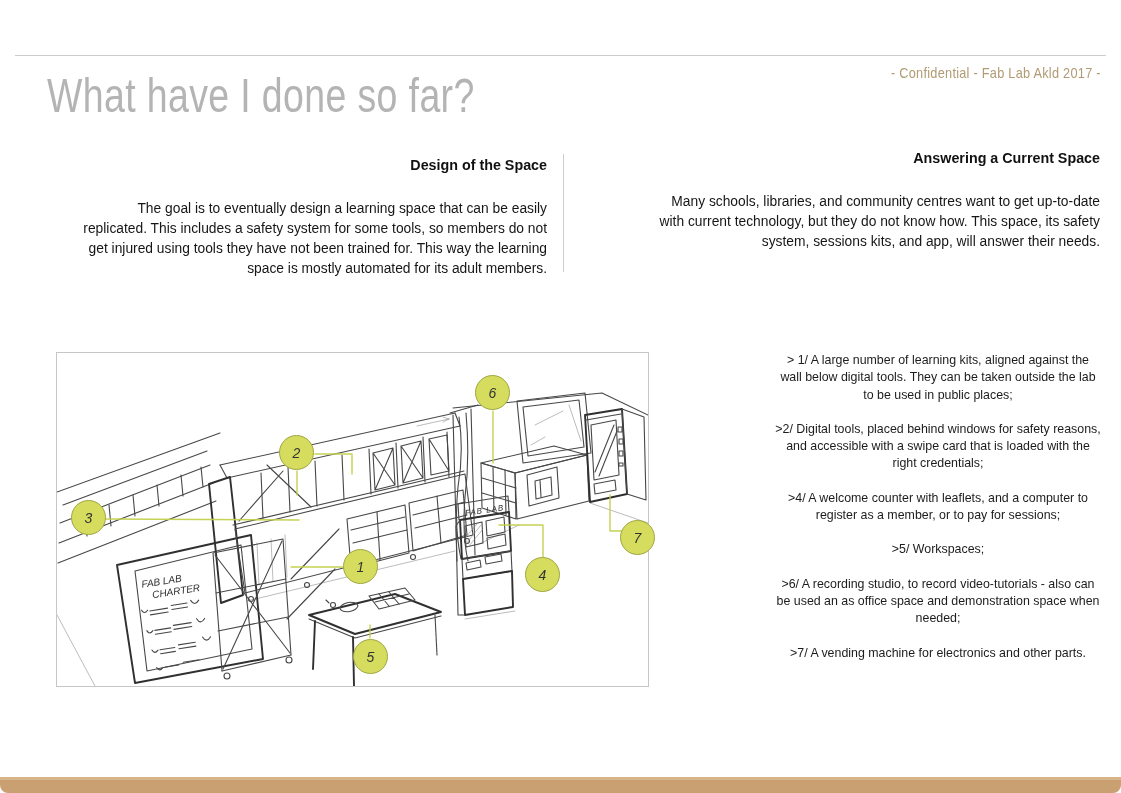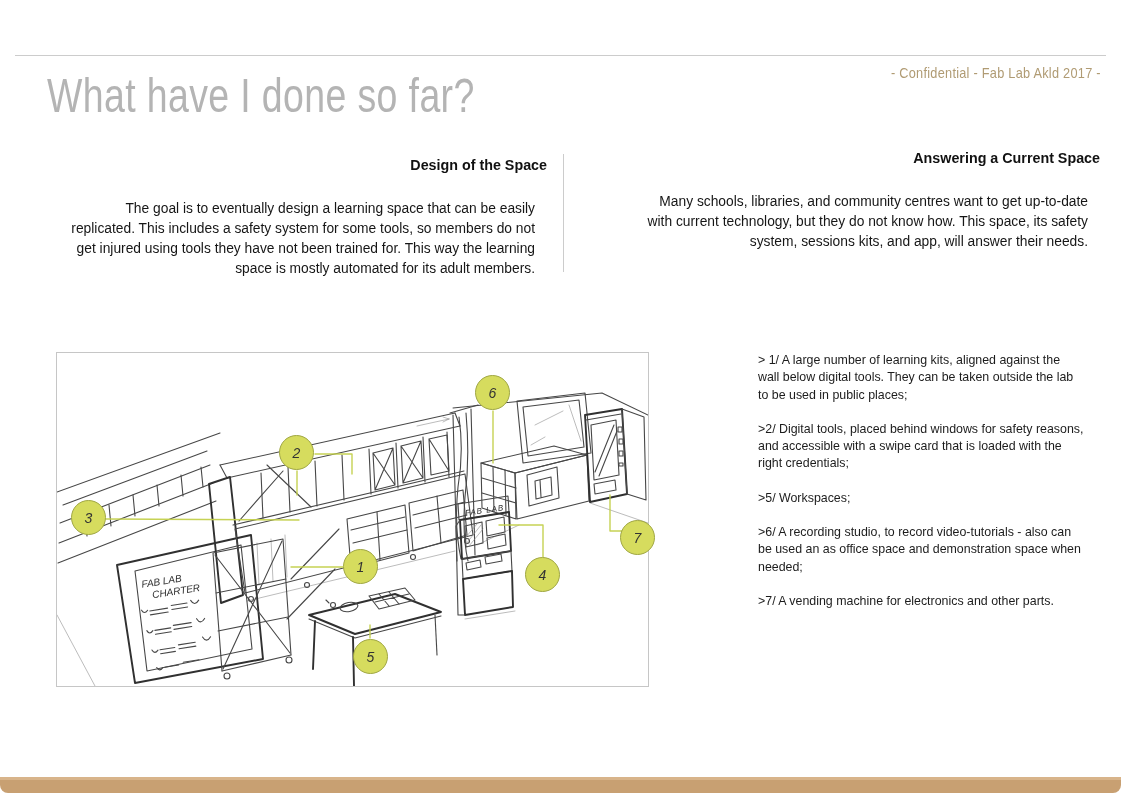--- a/index.html
+++ b/index.html
@@ -14,37 +14,37 @@
     transform:scaleX(.78);transform-origin:left top;white-space:nowrap;letter-spacing:.5px;
   }
   .watermark{
     position:absolute;right:20px;top:64px;font-size:15px;color:var(--watermark-color,#b29d74);
     transform:scaleX(.85);transform-origin:right top;white-space:nowrap;letter-spacing:.3px;
   }
   .col{position:absolute;text-align:right;}
   .col-left{left:31px;top:157px;width:516px;}
   .col-right{left:600px;top:150px;width:500px;}
   .col h2{margin:0 0 26px 0;font-size:14.3px;line-height:16px;font-weight:bold;color:#111;}
-  .col p{margin:12px;font-size:13.8px;line-height:20px;color:#161616;white-space:pre-line;}
+  .col p{margin:0;font-size:13.8px;line-height:20px;color:#161616;white-space:pre-line;}
   .v-divider{position:absolute;left:563px;top:154px;width:1px;height:118px;background:var(--divider-gray,#cfcfcf);}
   .sketch-panel{position:absolute;left:56px;top:352px;width:591px;height:333px;border:1px solid #c6c6c6;background:#fff;}
   .sketch-panel svg{position:absolute;left:0;top:0;}
   .sk path,.sk line,.sk circle,.sk ellipse{stroke:var(--sketch-stroke,#474747);fill:none;stroke-width:1.1;stroke-linecap:round;stroke-linejoin:round;}
   .sk .hv{stroke:#303030;stroke-width:1.9;}
   .sk .lt{stroke:#8f8f8f;stroke-width:.8;opacity:.75;}
   .leaders path{stroke:var(--leader-line,#c3d04b);stroke-width:1.4;fill:none;opacity:.95;}
   .sktext{font-family:"Liberation Sans",sans-serif;fill:#2e2e2e;}
   .marker{
     position:absolute;width:35px;height:35px;border-radius:50%;box-sizing:border-box;
     background:var(--marker-fill,#d6dc5e);border:1px solid var(--marker-border,#a6ad45);
     display:flex;align-items:center;justify-content:center;
     font-style:italic;font-size:14px;color:#333;
   }
   .annotations{position:absolute;left:758px;top:352px;width:360px;}
-  .annotations p{margin:0 0 17px 0;font-size:12.4px;line-height:17.3px;color:#1c1c1c;white-space:pre-line;}
+  .annotations p{margin:0 0 17px 0;font-size:12.4px;line-height:17.3px;color:#1c1c1c;white-space:pre-line;text-align:center;}
   .footer{position:absolute;left:0;right:0;bottom:0;height:16px;}
   .footer .strip{height:3px;background:var(--accent-bar-light,#d8b48a);}
   .footer .bar{height:13px;background:var(--accent-bar,#c8a072);}
 </style>
 </head>
 <body>
 
 <div class="slide">
 
   <div class="topline"></div>
@@ -225,20 +225,22 @@
     <div class="marker" style="left:563px;top:167px;">7</div>
   </div>
 
   <aside class="annotations">
     <p>&gt; 1/ A large number of learning kits, aligned against the
 wall below digital tools. They can be taken outside the lab
 to be used in public places;</p>
     <p>&gt;2/ Digital tools, placed behind windows for safety reasons,
 and accessible with a swipe card that is loaded with the
 right credentials;</p>
+    <p>&gt;4/ A welcome counter with leaflets, and a computer to
+register as a member, or to pay for sessions;</p>
     <p>&gt;5/  Workspaces;</p>
     <p>&gt;6/ A recording studio, to record video-tutorials - also can
 be used an as office space and demonstration space when
 needed;</p>
     <p>&gt;7/ A vending machine for electronics and other parts.</p>
   </aside>
 
   <footer class="footer">
     <div class="strip"></div>
     <div class="bar"></div>

